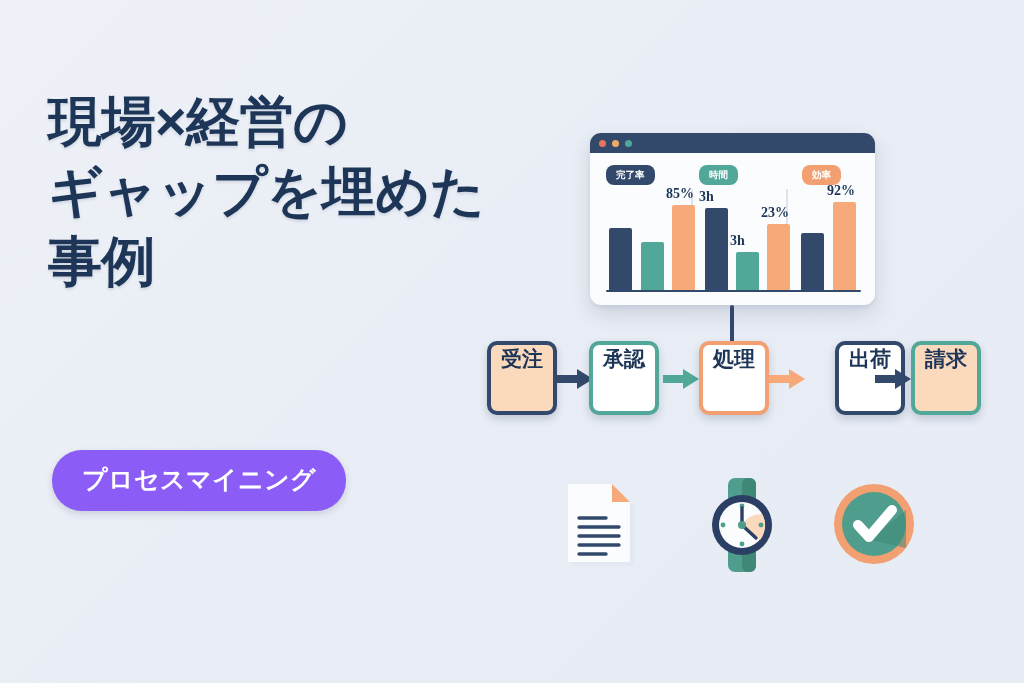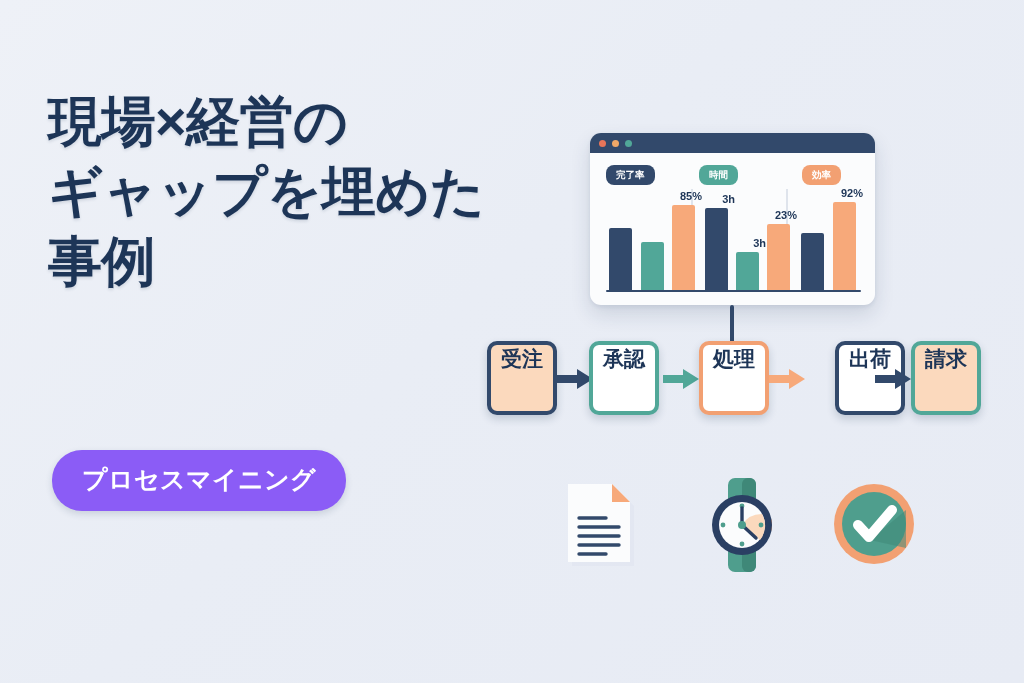--- a/index.html
+++ b/index.html
@@ -63,22 +63,22 @@
   .axis{position:absolute;left:16px;right:14px;bottom:13px;height:2.5px;background:#32496b;border-radius:2px;}
   .sep{position:absolute;bottom:22px;width:1.5px;background:#dfe4ec;}
   .sep.s1{left:101px;height:94px;}
   .sep.s2{left:196px;height:94px;}
 
   .bar{position:absolute;bottom:15px;border-radius:2px 2px 0 0;}
   .bar.navy{background:#32496b;}
   .bar.teal{background:#51a798;}
   .bar.orng{background:#f7a97a;}
   .vlab{
-    position:absolute;color:#1d3557;font-size:11px;font-weight:700;
-    white-space:nowrap;text-align:right;
+    position:absolute;color:#1d3557;font-size:14px;font-weight:700;
+    white-space:nowrap;text-align:left;font-family:Liberation Serif, serif;
   }
 
   .connector{position:absolute;left:730px;top:305px;width:4px;height:42px;background:#32496b;border-radius:2px;}
 
   
   .flow{position:absolute;left:487px;top:341px;height:74px;}
   .node{
     position:absolute;top:0;width:70px;height:74px;border-radius:10px;
     display:flex;align-items:flex-start;justify-content:center;
     font-size:21px;font-weight:700;color:#1d3557;

